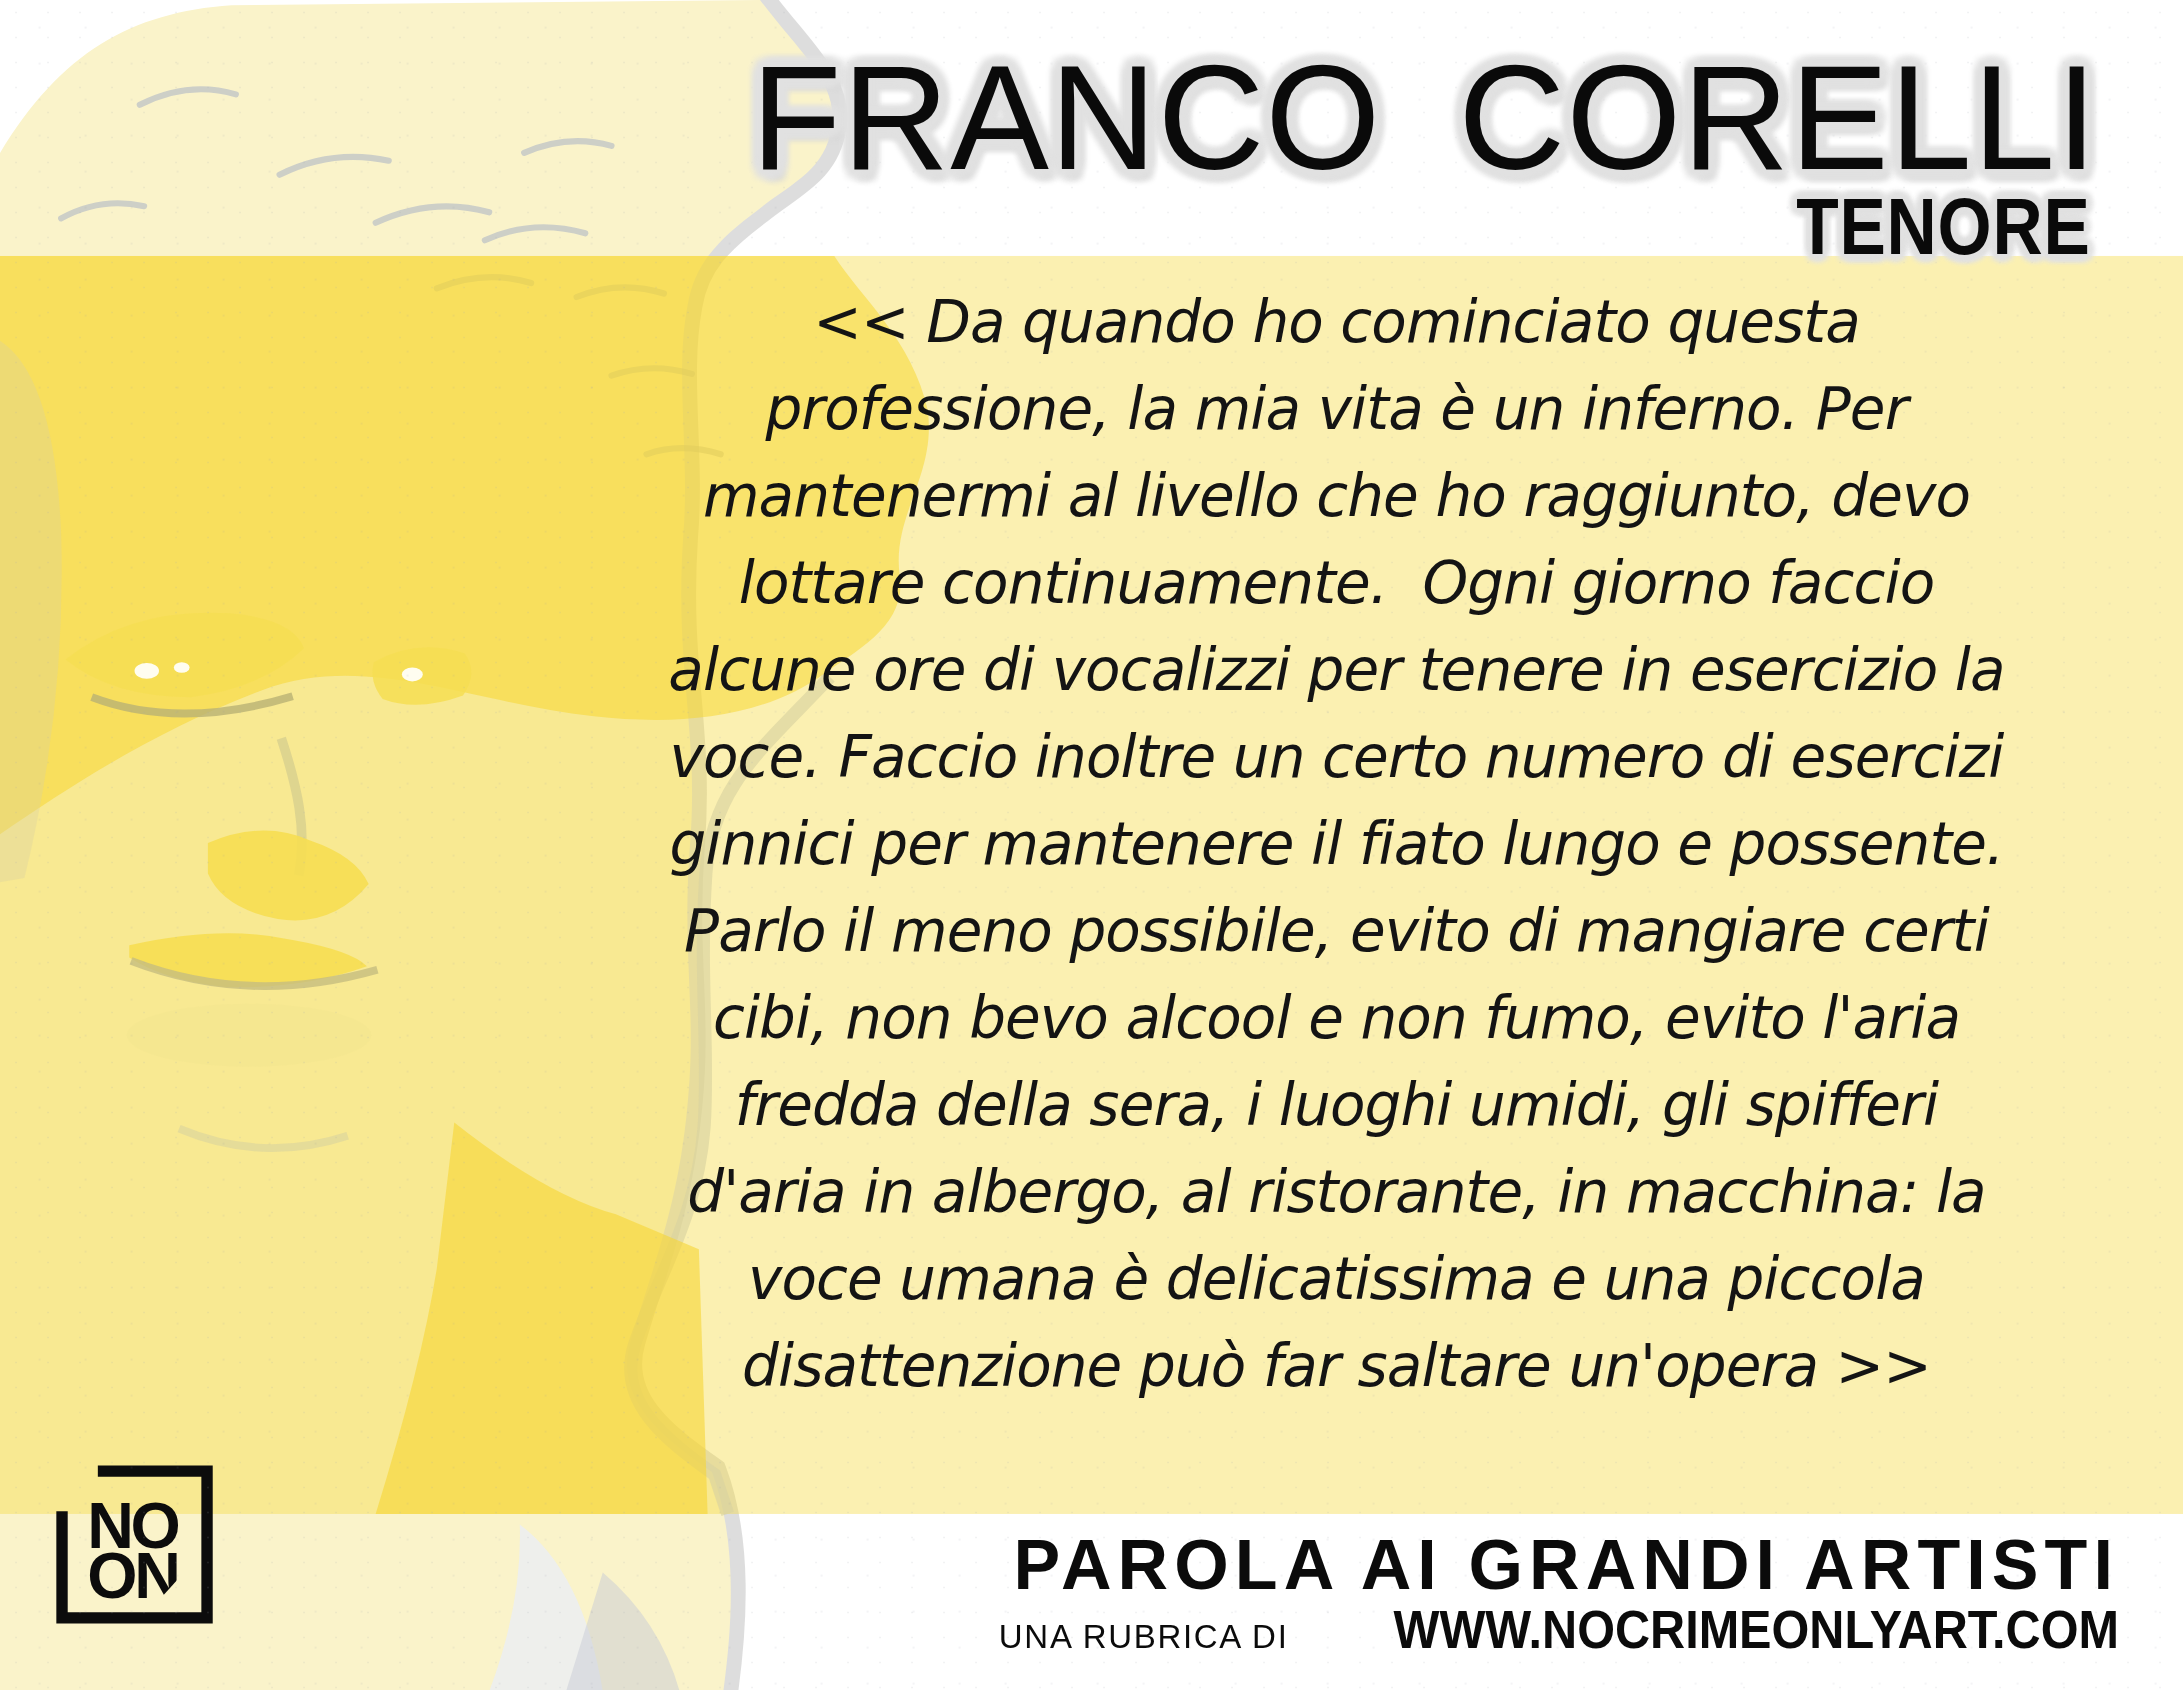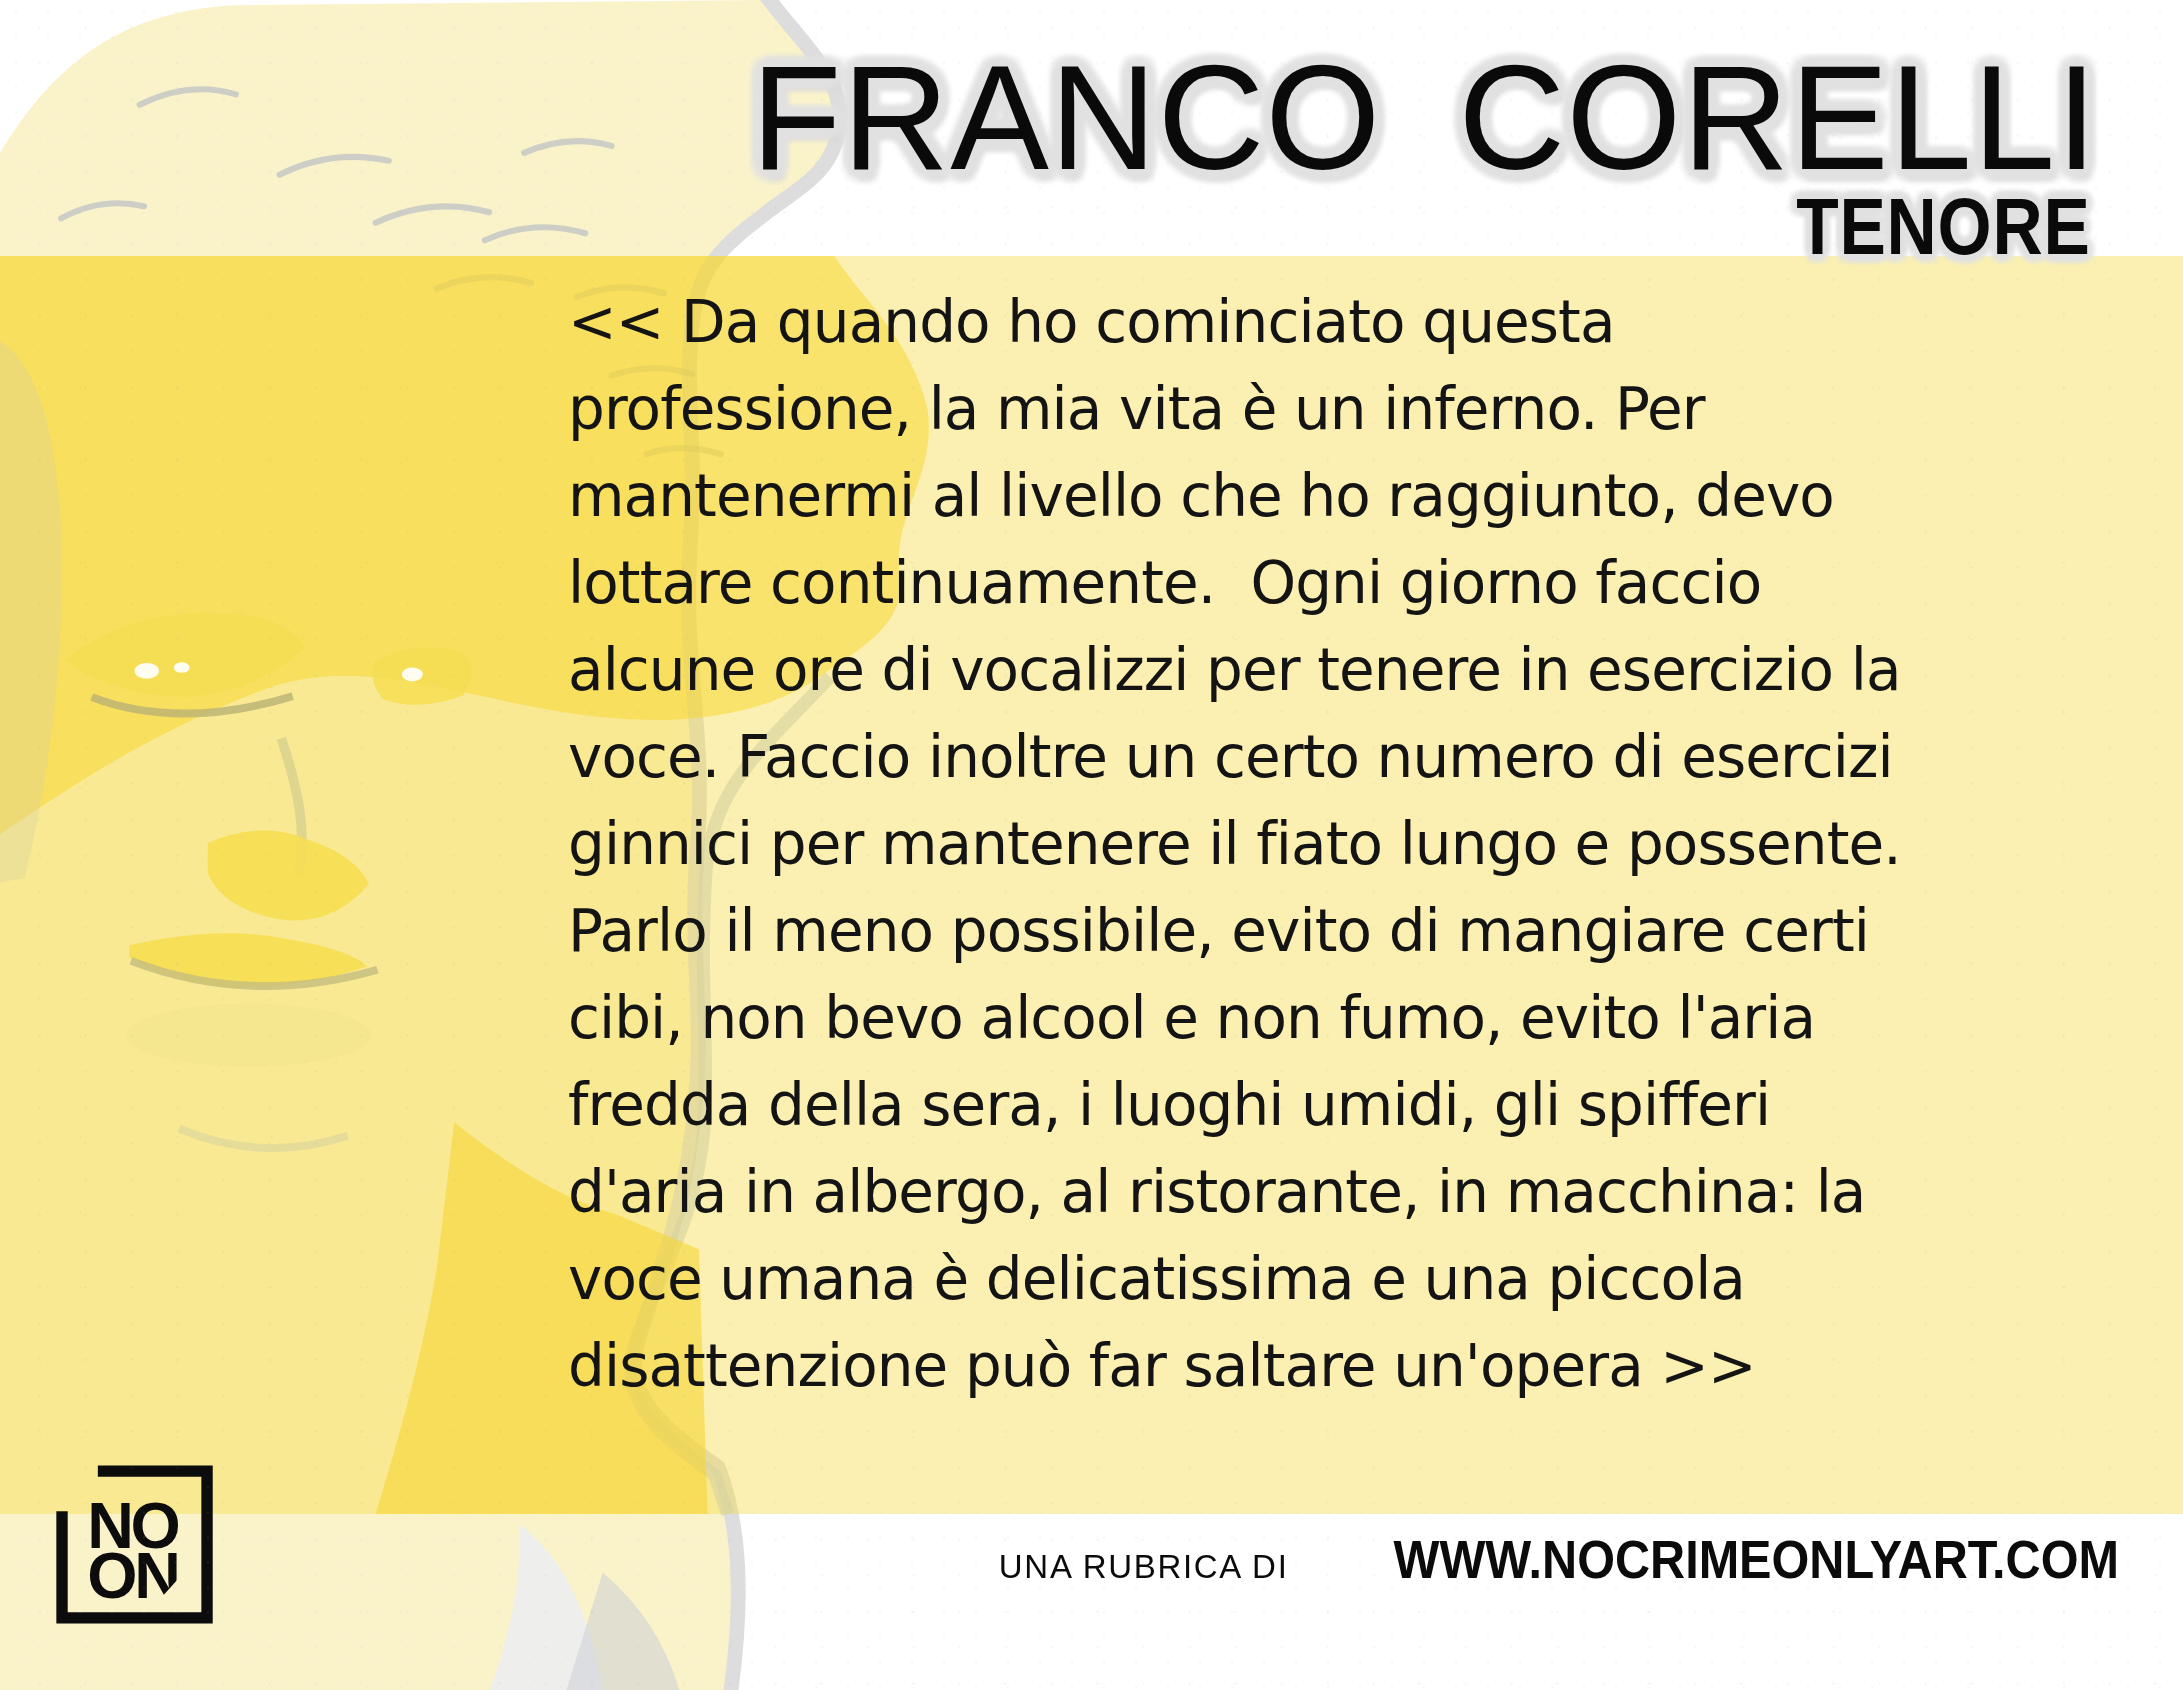--- a/index.html
+++ b/index.html
@@ -59,23 +59,24 @@
       -6.1px 6.1px 5.2px #e1e1e1, 6.1px 6.1px 5.2px #e1e1e1,
       -7.9px 0 5.2px #e1e1e1, 7.9px 0 5.2px #e1e1e1,
       0 -7.9px 5.2px #e1e1e1, 0 7.9px 5.2px #e1e1e1;
   }
 
   .quote-text {
     position:absolute; z-index:10;
     top:279px; left:568px; right:79px;
     font-size:58px; line-height:87px;
     letter-spacing:-0.9px;
-    text-align:left;
+    text-align:center;
     white-space:pre-wrap;
     color:#141414;
+    font-style:italic;
   }
   .quote-attribution {
     position:absolute; z-index:10;
     top:1440px; right:81px;
     font-size:45px; line-height:54px;
     letter-spacing:-0.9px;
     color:#141414; white-space:nowrap;
   }
 
   .footer {
@@ -188,20 +189,21 @@
 voce. Faccio inoltre un certo numero di esercizi
 ginnici per mantenere il fiato lungo e possente.
 Parlo il meno possibile, evito di mangiare certi
 cibi, non bevo alcool e non fumo, evito l'aria
 fredda della sera, i luoghi umidi, gli spifferi
 d'aria in albergo, al ristorante, in macchina: la
 voce umana è delicatissima e una piccola
 disattenzione può far saltare un'opera &gt;&gt;</div>
 
   <div class="footer">
+    <div class="footer-series">PAROLA AI GRANDI ARTISTI</div>
     <div class="footer-byline">
       <span class="footer-byline-prefix">UNA RUBRICA DI</span>
       <span class="footer-site">WWW.NOCRIMEONLYART.COM</span>
     </div>
   </div>
 
 </div>
 
 
 </body></html>

